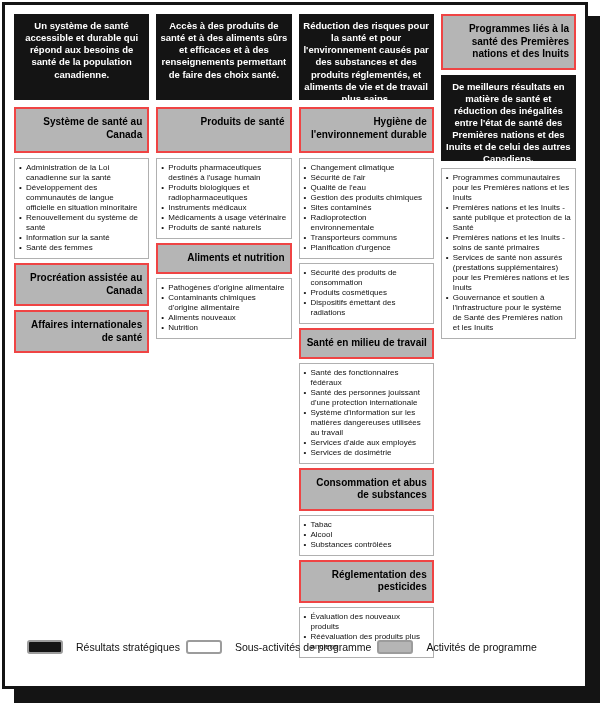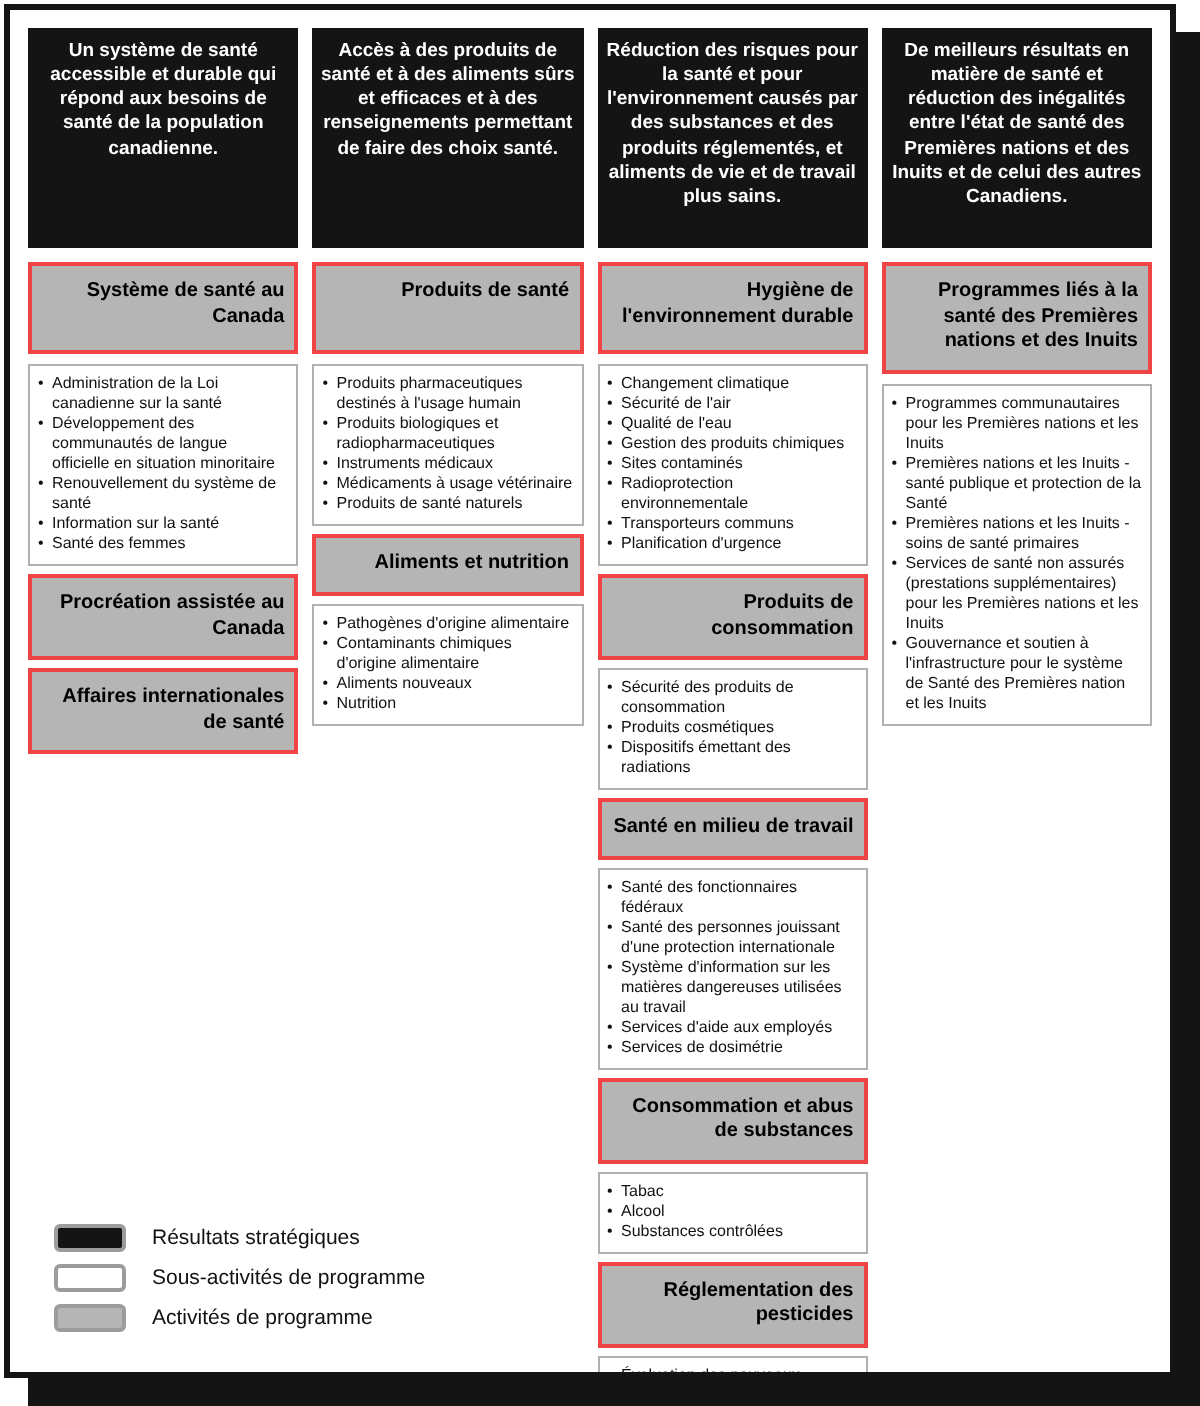--- a/index.html
+++ b/index.html
@@ -1,29 +1,29 @@
 <!DOCTYPE html>
 <html><head>
 <meta charset="utf-8">
 <style>
   html,body{margin:0;padding:0;background:#fff;}
   body{width:600px;height:703px;overflow:hidden;font-family:"Liberation Sans","DejaVu Sans",sans-serif;-webkit-font-smoothing:antialiased;}
   .sheet{position:absolute;left:2px;top:2px;width:580px;height:681px;background:#fff;border:3px solid #141414;box-shadow:12px 14px 0 0 #141414;box-sizing:content-box;overflow:hidden;}
   .grid{display:flex;gap:7px;padding:9px 9px 0 9px;align-items:flex-start;}
   .col{flex:1 1 0;display:flex;flex-direction:column;gap:4px;min-width:0;}
   .box{box-sizing:border-box;}
-  .box.strategic{background:#141414;color:#fff;font-weight:bold;font-size:9.5px;line-height:1.28;text-align:center;padding:6px 4px;height:110px;}
+  .box.strategic{background:#141414;color:#fff;font-weight:bold;font-size:9.5px;line-height:1.28;text-align:center;padding:6px 4px;height:86px;}
   .box.activity{background:#b5b5b5;border:2px solid #ef4444;color:#000;font-weight:bold;font-size:10px;line-height:1.25;text-align:right;padding:7px 5px;min-height:26px;}
   .box.activity.row1{min-height:46px;margin-bottom:1px;}
   .box.strategic{margin-bottom:3px;}
   .box.sub{background:#fff;border:1px solid #b0b0b0;padding:4px 4px 5px 4px;font-size:8px;line-height:1.25;color:#111;}
   .li{display:flex;}
   .bullet{flex:0 0 7px;width:7px;text-align:left;}
   .txt{flex:1 1 auto;min-width:0;}
-  .legend{position:absolute;left:22px;bottom:20px;display:flex;flex-direction:column;gap:6px;}
+  .legend{position:absolute;left:22px;bottom:32px;display:flex;flex-direction:row;gap:6px;}
   .lrow{display:flex;align-items:center;gap:13px;}
   .sw{width:36px;height:14px;border:2px solid #9c9c9c;border-radius:3px;box-sizing:border-box;display:inline-block;}
   .sw.strategic{background:#141414;}
   .sw.activity{background:#b5b5b5;}
   .sw.subactivity{background:#ffffff;}
   .llabel{font-size:10.5px;color:#111;}
 </style>
 </head>
 <body>
 
@@ -132,21 +132,20 @@
           </div>
           <div class="li">
             <span class="bullet">•</span>
             <span class="txt">Transporteurs communs</span>
           </div>
           <div class="li">
             <span class="bullet">•</span>
             <span class="txt">Planification d'urgence</span>
           </div>
         </div>
-        <div class="box activity">Produits de consommation</div>
         <div class="box sub">
           <div class="li">
             <span class="bullet">•</span>
             <span class="txt">Sécurité des produits de consommation</span>
           </div>
           <div class="li">
             <span class="bullet">•</span>
             <span class="txt">Produits cosmétiques</span>
           </div>
           <div class="li">
@@ -198,22 +197,22 @@
             <span class="bullet">•</span>
             <span class="txt">Évaluation des nouveaux produits</span>
           </div>
           <div class="li">
             <span class="bullet">•</span>
             <span class="txt">Réévaluation des produits plus anciens</span>
           </div>
         </div>
       </div>
       <div class="col">
+        <div class="box activity row1">Programmes liés à la santé des Premières nations et des Inuits</div>
         <div class="box strategic">De meilleurs résultats en matière de santé et réduction des inégalités entre l'état de santé des Premières nations et des Inuits et de celui des autres Canadiens.</div>
-        <div class="box activity row1">Programmes liés à la santé des Premières nations et des Inuits</div>
         <div class="box sub">
           <div class="li">
             <span class="bullet">•</span>
             <span class="txt">Programmes communautaires pour les Premières nations et les Inuits</span>
           </div>
           <div class="li">
             <span class="bullet">•</span>
             <span class="txt">Premières nations et les Inuits - santé publique et protection de la Santé</span>
           </div>
           <div class="li">

